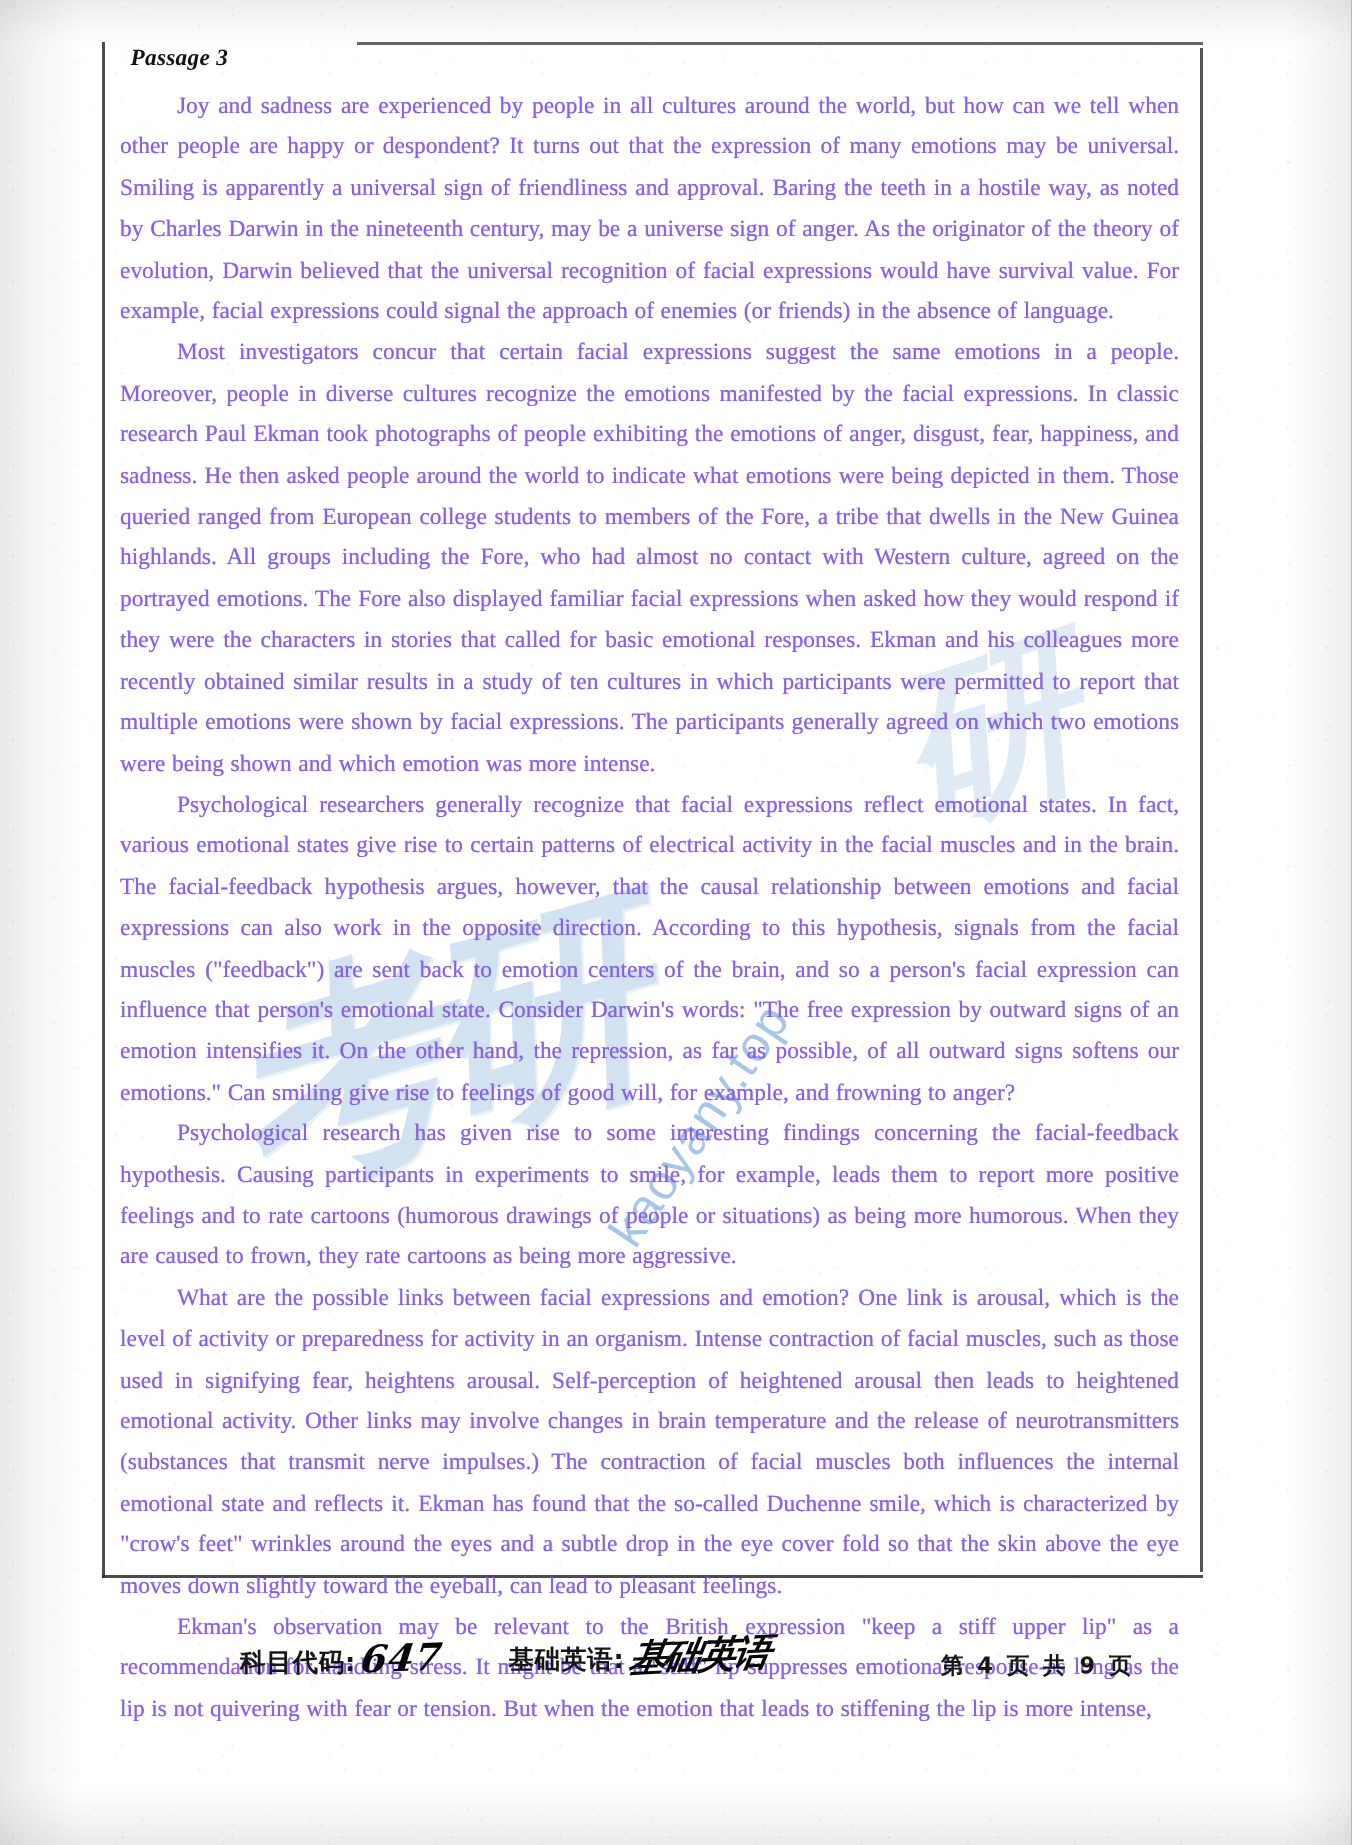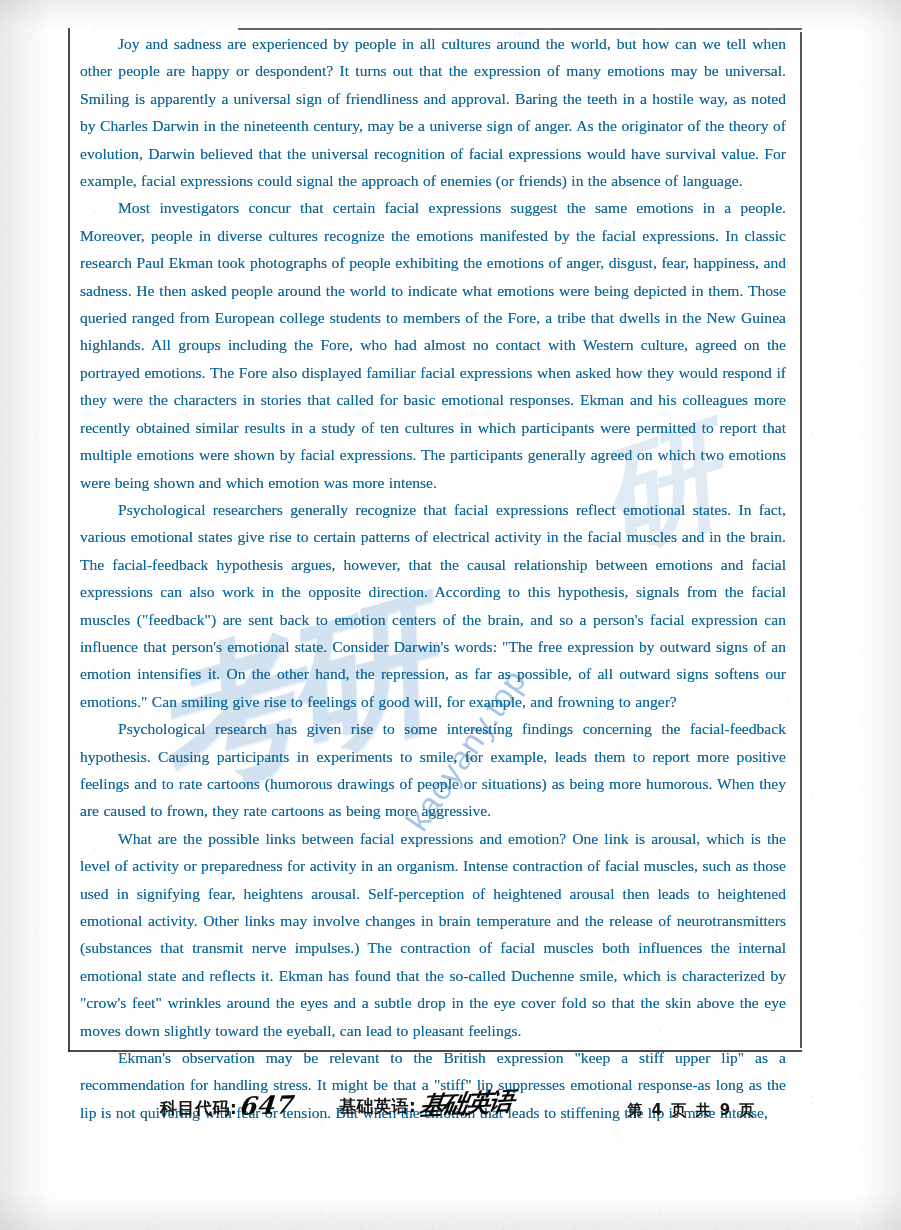--- a/index.html
+++ b/index.html
@@ -140,21 +140,21 @@
     letter-spacing: 0.2px;
   }
 
   .para {
     margin: 0 12px 0 0;
     padding: 0;
     font-size: 15.6px;
     line-height: 27.4px;
     text-align: justify;
     text-indent: 38px;
-    color: #0369a1;
+    color: #8b5cf6;
     word-spacing: 0.5px;
     
     text-shadow: 0 0 0.6px rgba(0,0,0,0.42);
   }
   .para + .para { margin-top: 0px; }
 
   
   .footer {
     position: absolute;
     left: 0;
@@ -221,20 +221,21 @@
   </div>
 
   <div class="content-frame">
     <div class="frame-line frame-left"></div>
     <div class="frame-line frame-right"></div>
     <div class="frame-line frame-top"></div>
     <div class="frame-line frame-bottom"></div>
   </div>
 
   <div class="passage-body">
+    <div class="passage-label">Passage 3</div>
     <p class="para">Joy and sadness are experienced by people in all cultures around the world, but how can we tell when other people are happy or despondent? It turns out that the expression of many emotions may be universal. Smiling is apparently a universal sign of friendliness and approval. Baring the teeth in a hostile way, as noted by Charles Darwin in the nineteenth century, may be a universe sign of anger. As the originator of the theory of evolution, Darwin believed that the universal recognition of facial expressions would have survival value. For example, facial expressions could signal the approach of enemies (or friends) in the absence of language.</p>
     <p class="para">Most investigators concur that certain facial expressions suggest the same emotions in a people. Moreover, people in diverse cultures recognize the emotions manifested by the facial expressions. In classic research Paul Ekman took photographs of people exhibiting the emotions of anger, disgust, fear, happiness, and sadness. He then asked people around the world to indicate what emotions were being depicted in them. Those queried ranged from European college students to members of the Fore, a tribe that dwells in the New Guinea highlands. All groups including the Fore, who had almost no contact with Western culture, agreed on the portrayed emotions. The Fore also displayed familiar facial expressions when asked how they would respond if they were the characters in stories that called for basic emotional responses. Ekman and his colleagues more recently obtained similar results in a study of ten cultures in which participants were permitted to report that multiple emotions were shown by facial expressions. The participants generally agreed on which two emotions were being shown and which emotion was more intense.</p>
     <p class="para">Psychological researchers generally recognize that facial expressions reflect emotional states. In fact, various emotional states give rise to certain patterns of electrical activity in the facial muscles and in the brain. The facial-feedback hypothesis argues, however, that the causal relationship between emotions and facial expressions can also work in the opposite direction. According to this hypothesis, signals from the facial muscles ("feedback") are sent back to emotion centers of the brain, and so a person's facial expression can influence that person's emotional state. Consider Darwin's words: "The free expression by outward signs of an emotion intensifies it. On the other hand, the repression, as far as possible, of all outward signs softens our emotions." Can smiling give rise to feelings of good will, for example, and frowning to anger?</p>
     <p class="para">Psychological research has given rise to some interesting findings concerning the facial-feedback hypothesis. Causing participants in experiments to smile, for example, leads them to report more positive feelings and to rate cartoons (humorous drawings of people or situations) as being more humorous. When they are caused to frown, they rate cartoons as being more aggressive.</p>
     <p class="para">What are the possible links between facial expressions and emotion? One link is arousal, which is the level of activity or preparedness for activity in an organism. Intense contraction of facial muscles, such as those used in signifying fear, heightens arousal. Self-perception of heightened arousal then leads to heightened emotional activity. Other links may involve changes in brain temperature and the release of neurotransmitters (substances that transmit nerve impulses.) The contraction of facial muscles both influences the internal emotional state and reflects it. Ekman has found that the so-called Duchenne smile, which is characterized by "crow's feet" wrinkles around the eyes and a subtle drop in the eye cover fold so that the skin above the eye moves down slightly toward the eyeball, can lead to pleasant feelings.</p>
     <p class="para">Ekman's observation may be relevant to the British expression "keep a stiff upper lip" as a recommendation for handling stress. It might be that a "stiff" lip suppresses emotional response-as long as the lip is not quivering with fear or tension. But when the emotion that leads to stiffening the lip is more intense,</p>
   </div>
 
   <div class="footer">
     <div class="spacer-a"></div>

